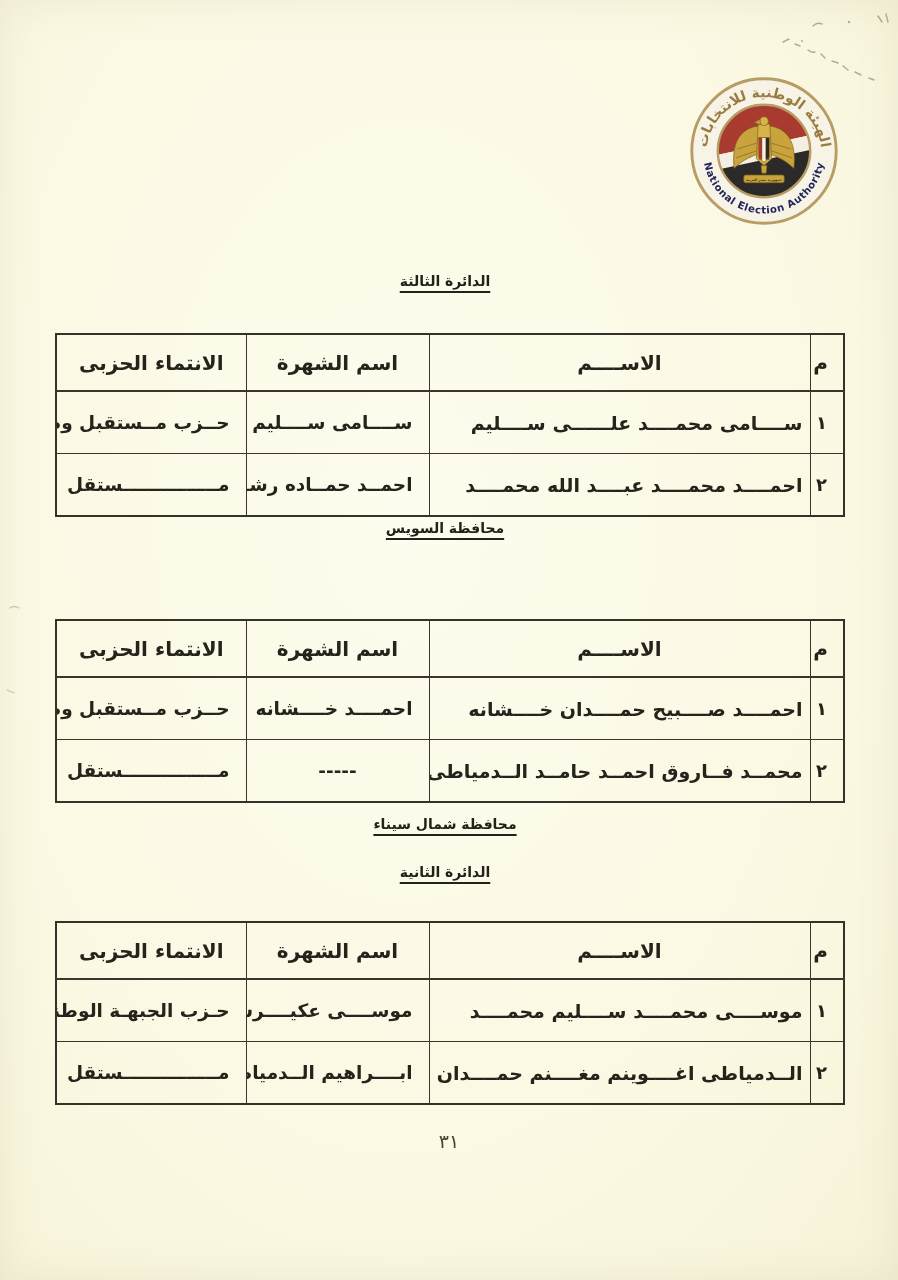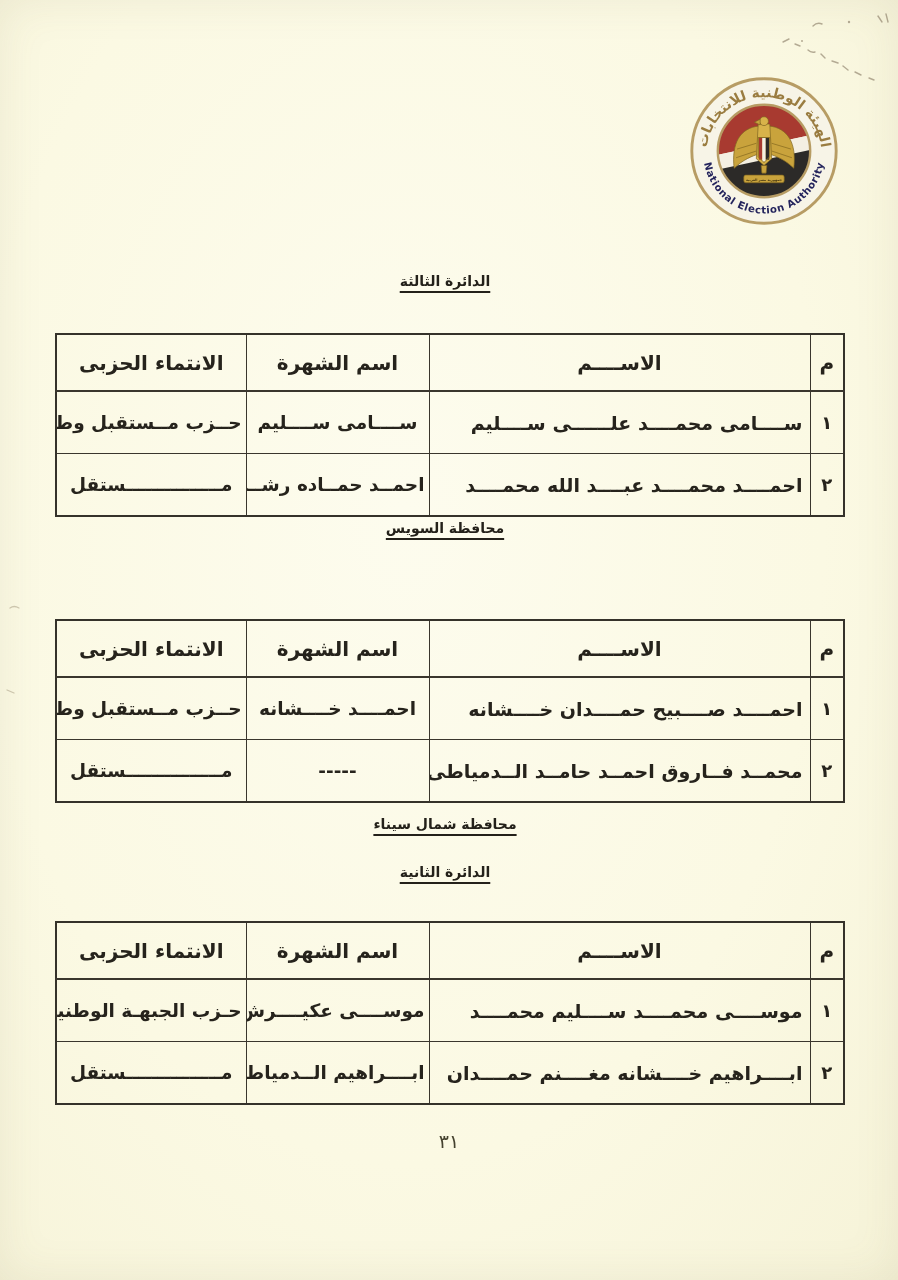--- a/index.html
+++ b/index.html
@@ -31,21 +31,21 @@
     table-layout:fixed;
     border:2px solid #35322a;
   }
   .tbl th,.tbl td{
     border:1.5px solid #3a362d;
     overflow:hidden;
     white-space:nowrap;
     vertical-align:middle;
     font-weight:bold;
     color:#26231c;
-    padding:0 4px;
+    padding:0 16px;
   }
   .tbl th{height:55px;font-size:20px;text-align:center;border-bottom-width:2px;}
   .tbl td{height:61px;font-size:18.5px;text-align:center;}
   .tbl td.name{font-size:19px;text-align:right;padding-right:7px;}
   .tbl td.numcell{font-size:18px;}
   .pagenum{
     position:absolute;top:1130px;left:0;right:0;
     text-align:center;font-size:19px;font-weight:normal;color:#45422f;
   }
   .logo{position:absolute;left:687px;top:74px;width:154px;height:154px;}
@@ -213,21 +213,21 @@
     </thead>
     <tbody>
       <tr>
         <td class="numcell">١</td>
         <td class="name">موســــى محمــــد ســــليم محمــــد</td>
         <td>موســــى عكيــــرش</td>
         <td>حـزب الجبهـة الوطنيـة</td>
       </tr>
       <tr>
         <td class="numcell">٢</td>
-        <td class="name">ابــــراهيم خــــشانه مغــــنم حمــــدان</td>
+        <td class="name">الــدمياطى اغــــوينم مغــــنم حمــــدان</td>
         <td>ابــــراهيم الــدمياطى</td>
         <td>مـــــــــــــــستقل</td>
       </tr>
     </tbody>
   </table>
 
   <div class="pagenum">٣١</div>
 
 </div>
 

